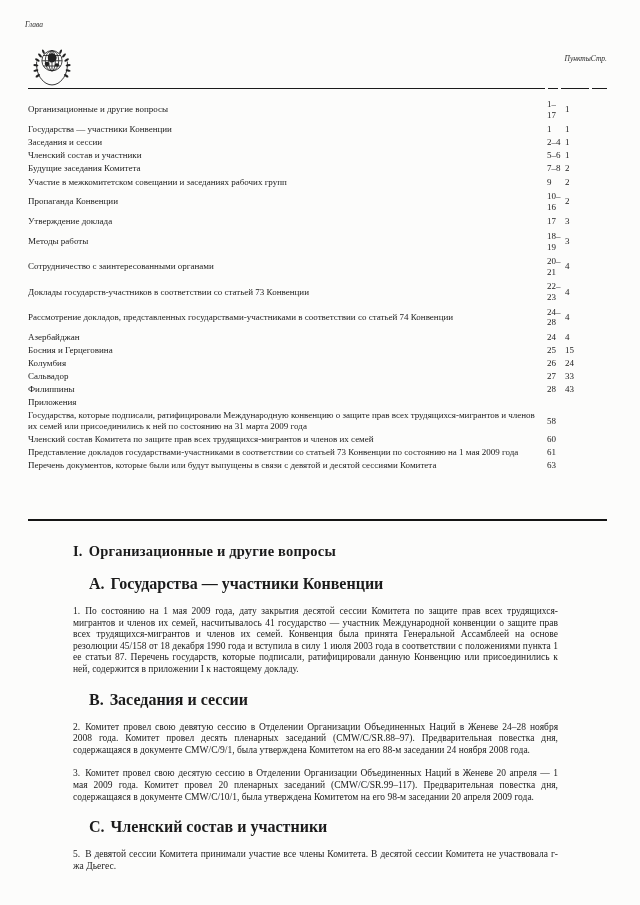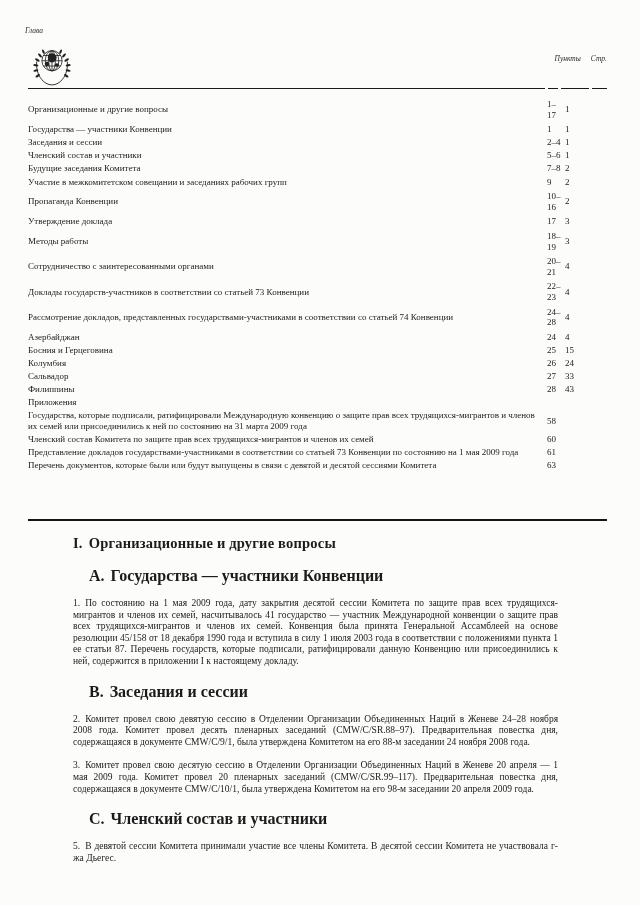--- a/index.html
+++ b/index.html
@@ -4,28 +4,28 @@
 <style>
   html,body { margin:0; padding:0; background:#ffffff; }
   .page {
     position:relative; width:640px; height:905px;
     background:#fcfcfb; color:#1b1b1b;
     font-family:"Liberation Serif", serif;
     overflow:hidden;
   }
   
   .chapter-label {
-    position:absolute; left:25px; top:26px;
+    position:absolute; left:25px; top:20px;
     font-style:italic; font-size:7.5px; color:#2a2a2a;
   }
   .emblem { position:absolute; left:28px; top:42px; width:48px; height:48px; }
   .col-headers {
     position:absolute; top:54px; right:33px;
     font-style:italic; font-size:7.5px; color:#2a2a2a;
-    display:flex; gap:10px;
+    display:flex; gap:0;
   }
   .header-rule {
     position:absolute; left:28px; top:88px; width:579px;
     display:flex; gap:3px;
   }
   .header-rule div { border-top:1.6px solid #1b1b1b; height:0; }
   .hr-main { width:517px; }
   .hr-s1 { width:10px; }
   .hr-s2 { width:28px; }
   .hr-s3 { width:15px; }
@@ -36,21 +36,21 @@
   .trow .t  { flex:1; padding-right:10px; }
   .trow .cp { width:18px; white-space:pre-line; }
   .trow .pg { width:26px; }
   .trow .sp { width:16px; }
   .toc-bottom-rule {
     position:absolute; left:28px; top:519px; width:579px;
     height:2.4px; background:#151515;
   }
   
   .bodytxt { position:absolute; left:73px; top:531px; width:485px; }
-  .h1 { font-size:14.5px; font-weight:bold; margin:4px 0 14px 0; letter-spacing:0.2px; }
+  .h1 { font-size:14.5px; font-weight:bold; margin:12px 0 14px 0; letter-spacing:0.2px; }
   .h2 { font-size:16px; font-weight:bold; margin:15px 0 13px 16px; }
   .bodytxt p { font-size:9.5px; line-height:11.6px; margin:10px 0 12px 0; text-align:justify; }
   .num { margin-right:5px; }
   .h1 .num, .h2 .num { margin-right:6px; }
 </style>
 </head>
 <body>
 
 <div class="page">
 

